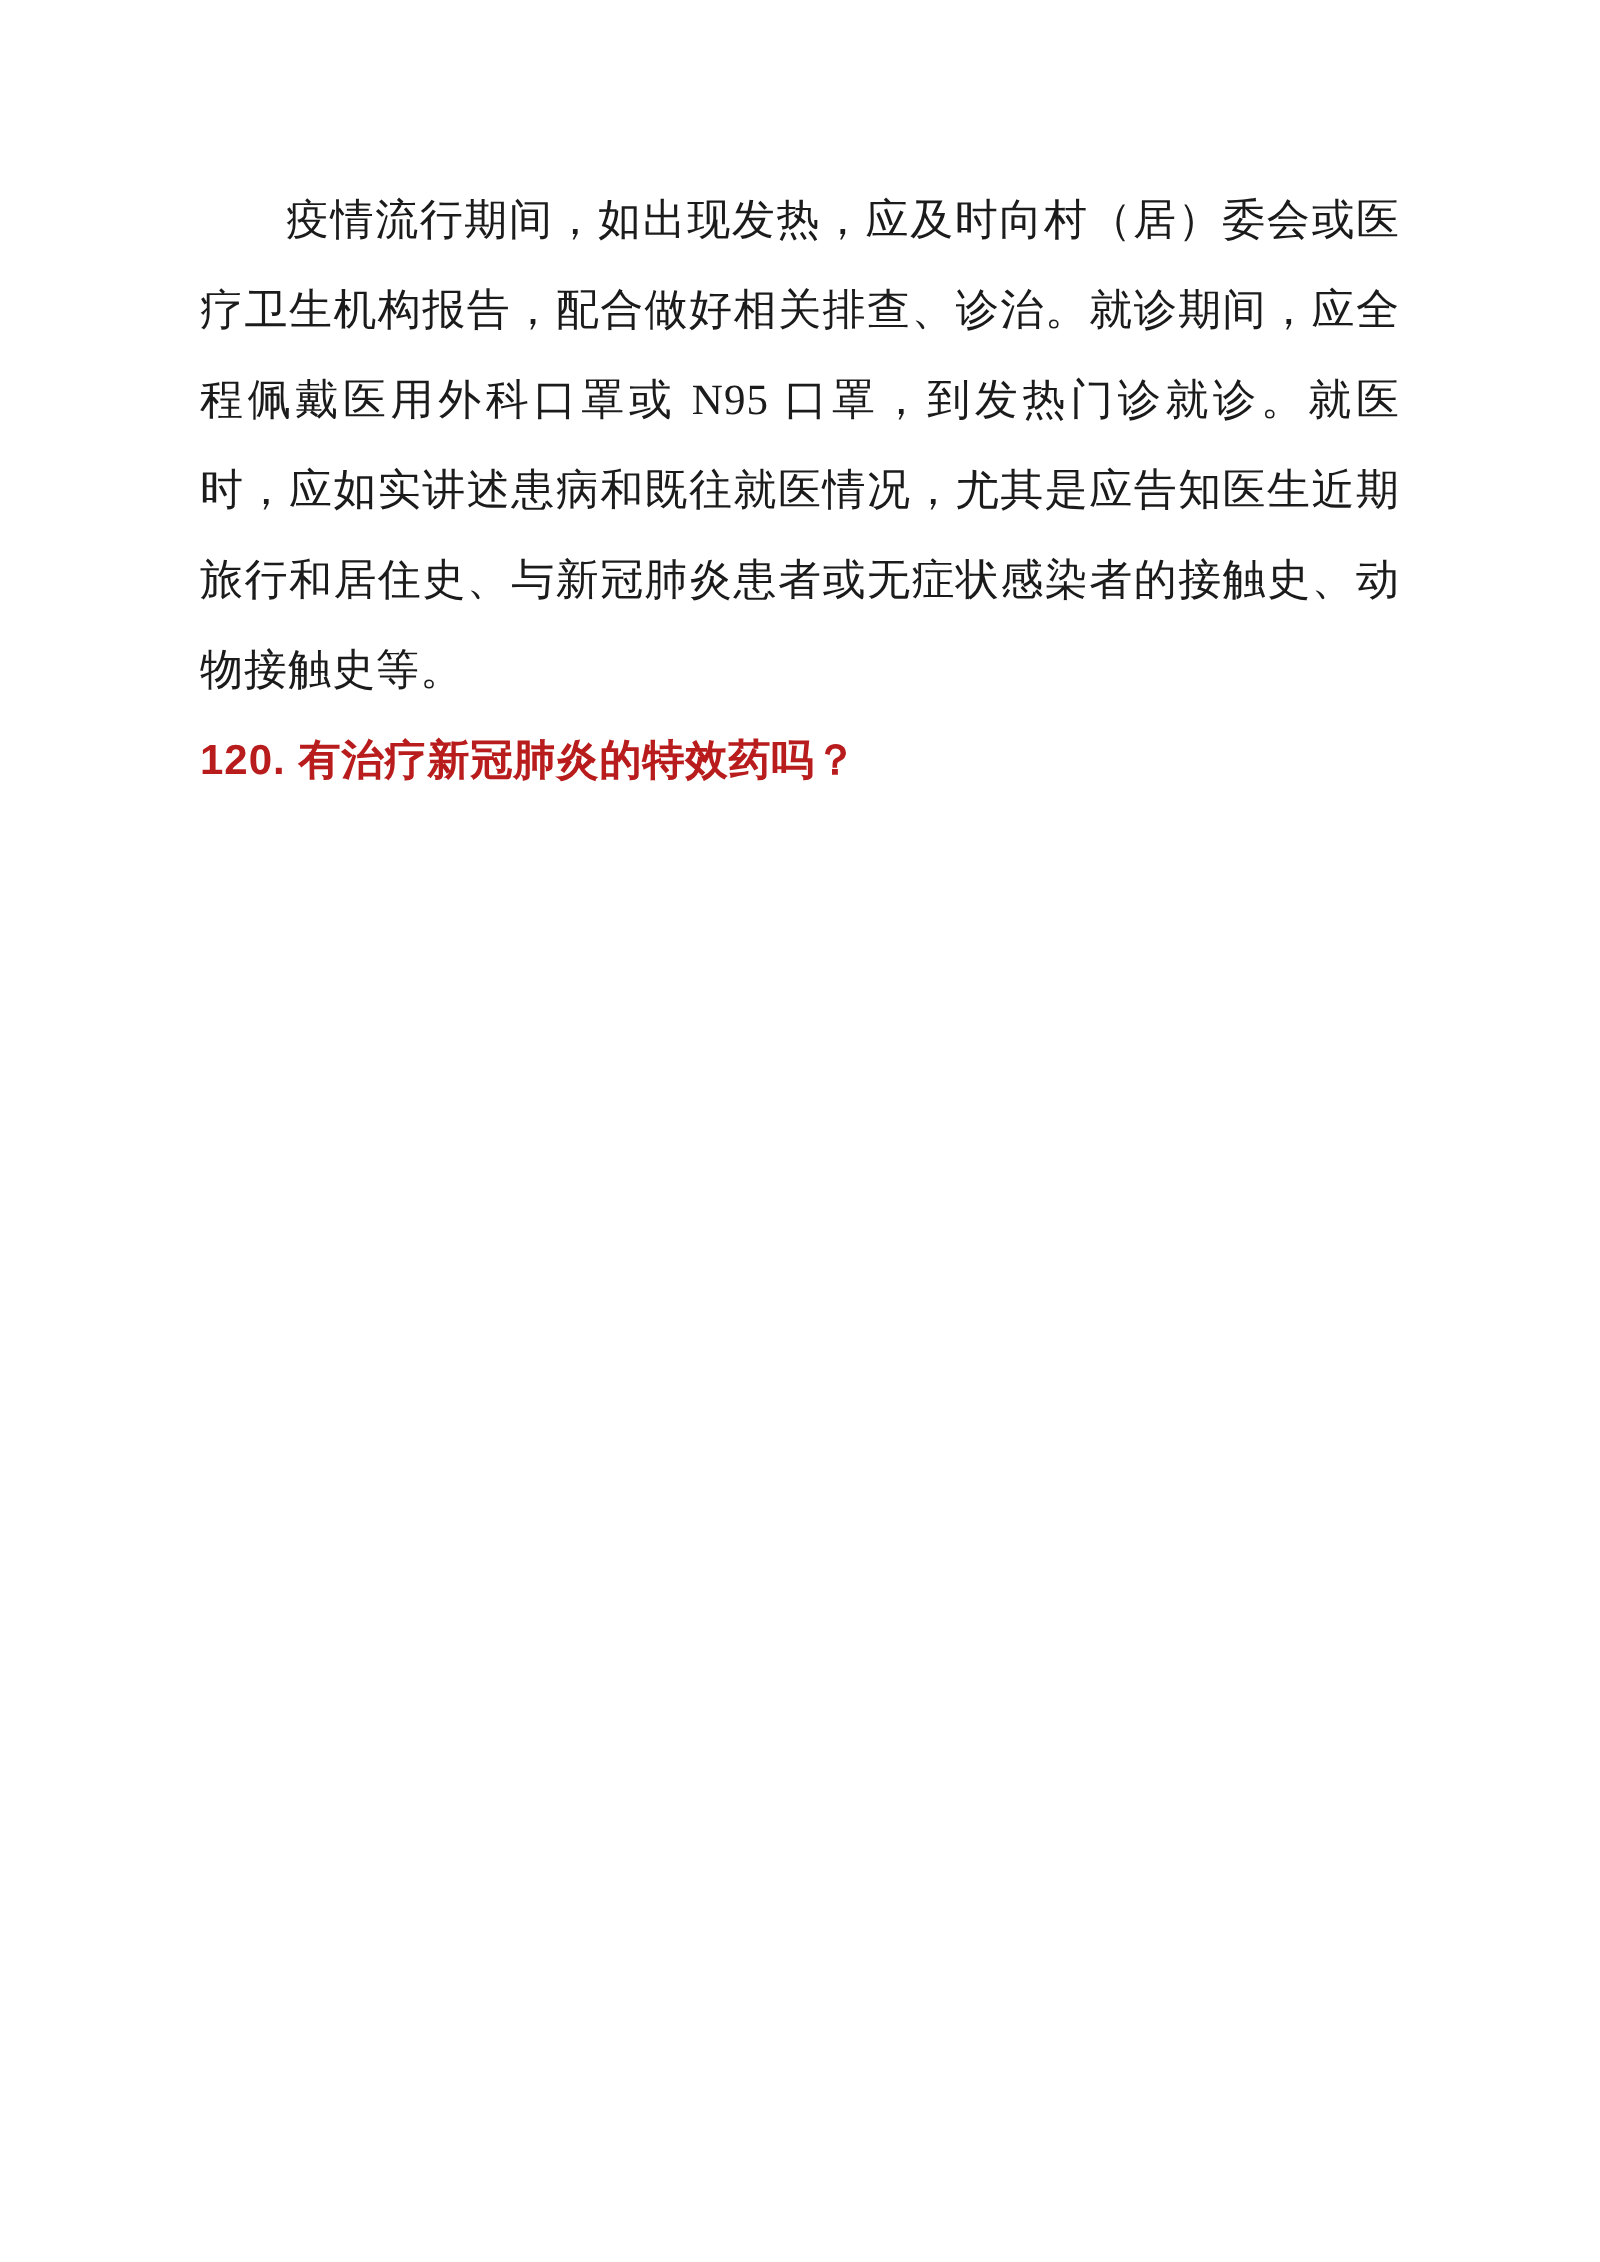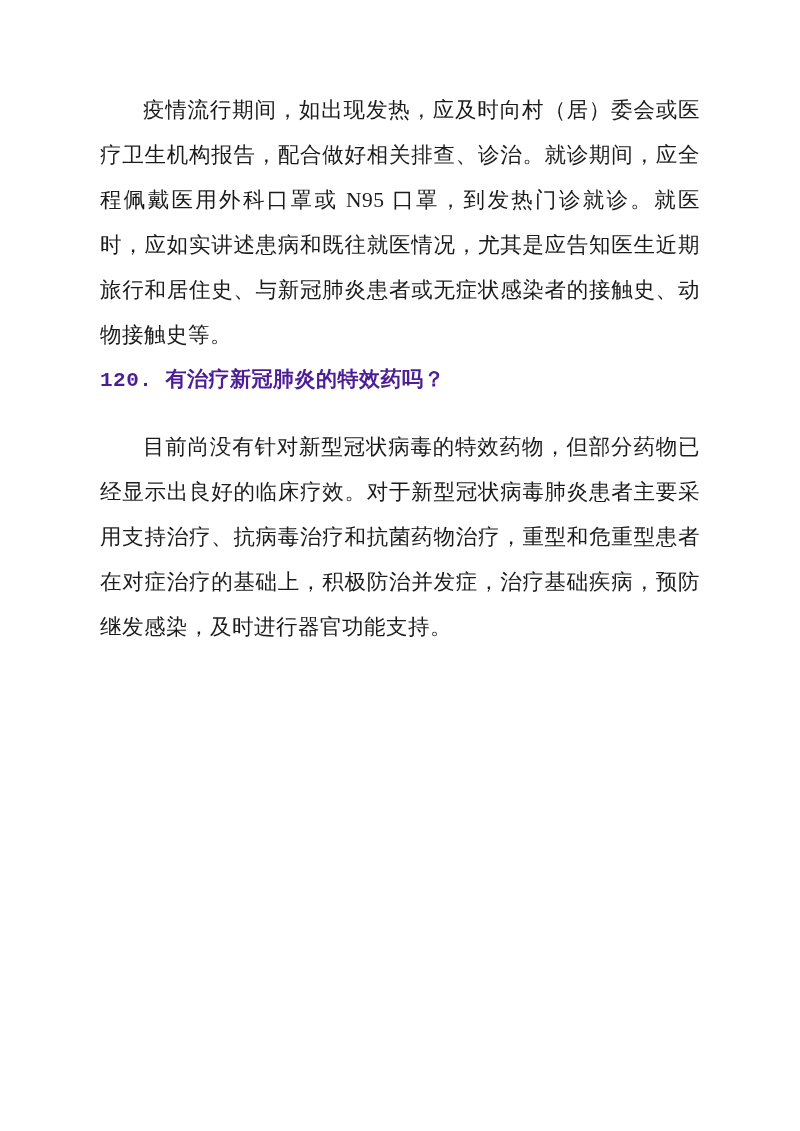--- a/index.html
+++ b/index.html
@@ -27,40 +27,39 @@
     font-size: 21.5px;
     line-height: 45px;
     text-align: justify;
     text-align-last: left;
     text-indent: 2em;
     letter-spacing: 0.5px;
     color: #1b1b1b;
   }
   h2.question {
     margin: 0 0 22px 0;
-    font-family: Liberation Mono, monospace;
+    font-family: Liberation Sans, sans-serif;
     font-weight: bold;
     font-size: 21px;
     line-height: 45px;
     letter-spacing: 0.5px;
-    color: #4c1d95;
+    color: #b91c1c;
   }
   .page-number {
     position: absolute;
     top: 1026px;
     left: 0;
     width: 100%;
     text-align: center;
     font-family: "Liberation Sans", "DejaVu Sans", sans-serif;
     font-size: 14.5px;
     color: #2a2a33;
   }
 </style>
 </head>
 <body>
 
 <div class="page">
   <div class="content">
     <p class="body">疫情流行期间，如出现发热，应及时向村（居）委会或医疗卫生机构报告，配合做好相关排查、诊治。就诊期间，应全程佩戴医用外科口罩或 N95 口罩，到发热门诊就诊。就医时，应如实讲述患病和既往就医情况，尤其是应告知医生近期旅行和居住史、与新冠肺炎患者或无症状感染者的接触史、动物接触史等。</p>
     <h2 class="question">120. 有治疗新冠肺炎的特效药吗？</h2>
-    <p class="body">目前尚没有针对新型冠状病毒的特效药物，但部分药物已经显示出良好的临床疗效。对于新型冠状病毒肺炎患者主要采用支持治疗、抗病毒治疗和抗菌药物治疗，重型和危重型患者在对症治疗的基础上，积极防治并发症，治疗基础疾病，预防继发感染，及时进行器官功能支持。</p>
   </div>
 </div>
 
 </body></html>

